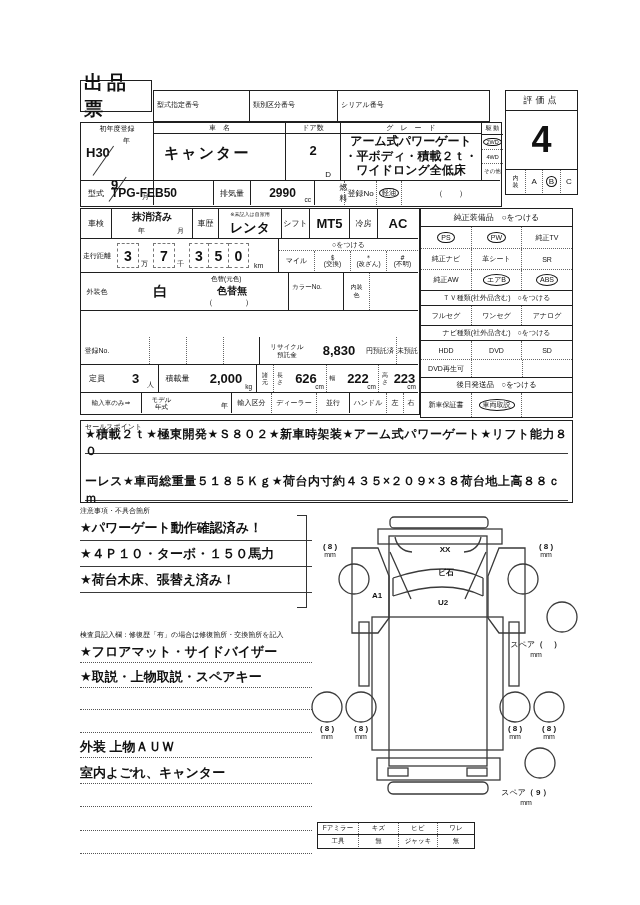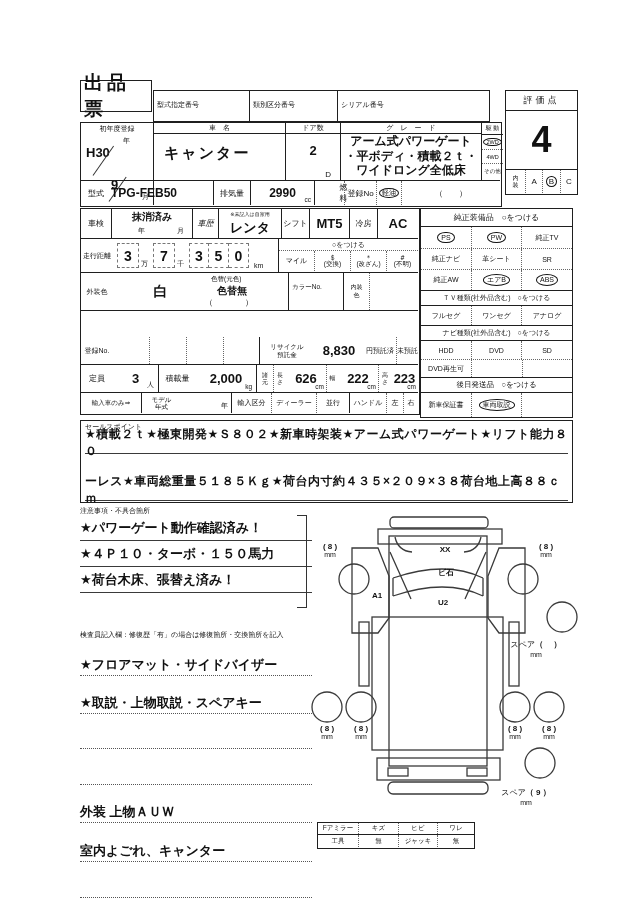--- a/index.html
+++ b/index.html
@@ -14,21 +14,21 @@
   .c{display:flex;align-items:center;justify-content:center;box-sizing:border-box;}
   .v{font-weight:bold;}
   .pre{white-space:pre-line;} .l6{font-size:6.5px;} .l7{font-size:7px;} .l8{font-size:8px;} .l9{font-size:9px;}
   .v10{font-weight:bold;font-size:10px;} .v12{font-weight:bold;font-size:12px;}
   .v13{font-weight:bold;font-size:13px;} .v14{font-weight:bold;font-size:14px;} .v15{font-weight:bold;font-size:15px;}
   .oval{border:1.5px solid #111;border-radius:50%;padding:0 3px;display:inline-block;line-height:1.35;}
   .oval-s{border:1.2px solid #111;border-radius:50%;padding:0 2px;display:inline-block;line-height:1.2;}
   .lblstrip{height:11px;display:flex;align-items:center;justify-content:center;font-size:7px;border-bottom:1px solid #1f1f1f;box-sizing:border-box;}
   .diag{position:absolute;height:0;border-top:1px solid #333;transform-origin:left center;}
   .uline{border-bottom:1px solid #3a3a3a;}
-  .dotline{border-bottom:1.5px dotted #555;margin-top:13px;}
+  .dotline{border-bottom:1.5px dotted #555;}
   svg{display:block;}
   svg *{stroke:#3a3a3a;stroke-width:1.3;fill:none;}
 </style>
 </head>
 <body>
 
 <div class="sheet">
 
   <div class="abs bx c" style="left:80px;top:80px;width:72px;height:32px;">
     <span style="font-size:19px;font-weight:bold;letter-spacing:4px;padding-left:3px;">出品票</span>
@@ -112,21 +112,21 @@
 
   <div class="abs bx" style="left:80px;top:208px;width:340px;height:207px;">
 
     <div class="abs f b1b" style="left:0;top:0;width:337px;height:30px;">
       <div class="c l8" style="width:30px;">車検</div>
       <div class="b1l" style="width:80px;position:relative;">
         <div class="c v10" style="height:16px;">抹消済み</div>
         <span class="abs l7" style="left:26px;bottom:2px;">年</span>
         <span class="abs l7" style="right:8px;bottom:2px;">月</span>
       </div>
-      <div class="c l8 b1l" style="width:26px;font-style:italic;">車歴</div>
+      <div class="c l8 b1l" style="width:26px;">車歴</div>
       <div class="b1l" style="width:62px;">
         <div class="c" style="height:9px;font-size:5px;">※未記入は自家用</div>
         <div class="c v13" style="height:19px;">レンタ</div>
       </div>
       <div class="c l8 b1l" style="width:28px;">シフト</div>
       <div class="c v13 b1l" style="width:40px;">MT5</div>
       <div class="c l8 b1l" style="width:28px;">冷房</div>
       <div class="c v13 b1l" style="flex:1;">AC</div>
     </div>
 

